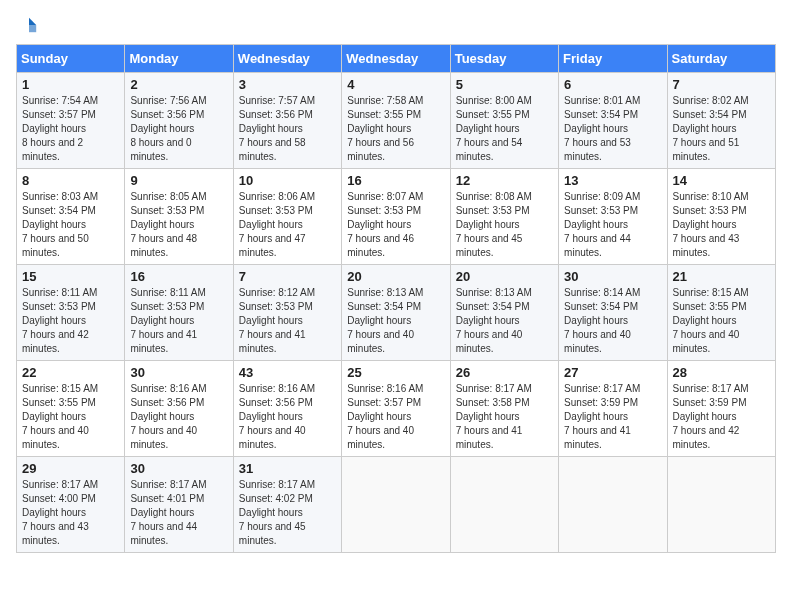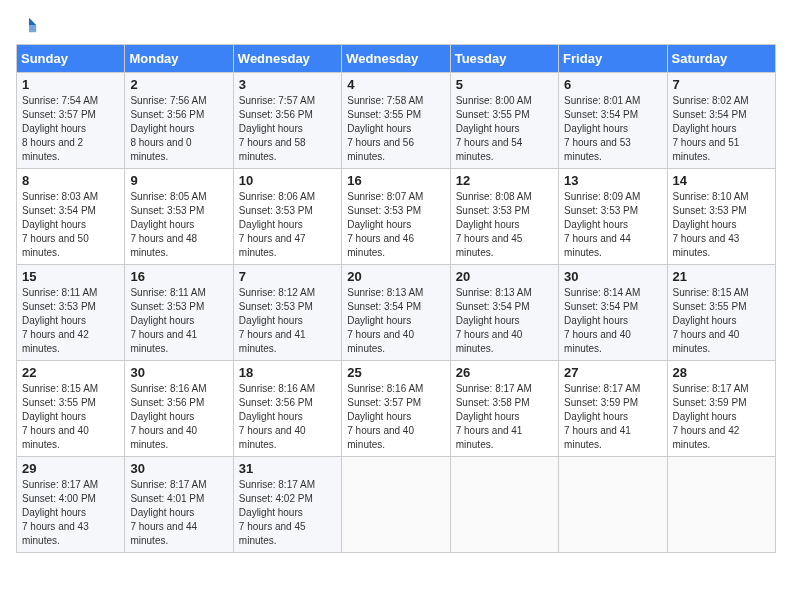--- a/index.html
+++ b/index.html
@@ -338,21 +338,21 @@
         <td>
         <span class="day-num">30</span>
         <span class="day-info">
           Sunrise: 8:16 AM<br>
           Sunset: 3:56 PM<br>
           Daylight hours<br>
           7 hours and 40 minutes.
         </span>
       </td>
         <td>
-        <span class="day-num">18</span>
+        <span class="day-num">43</span>
         <span class="day-info">
           Sunrise: 8:16 AM<br>
           Sunset: 3:56 PM<br>
           Daylight hours<br>
           7 hours and 40 minutes.
         </span>
       </td>
         <td>
         <span class="day-num">25</span>
         <span class="day-info">

